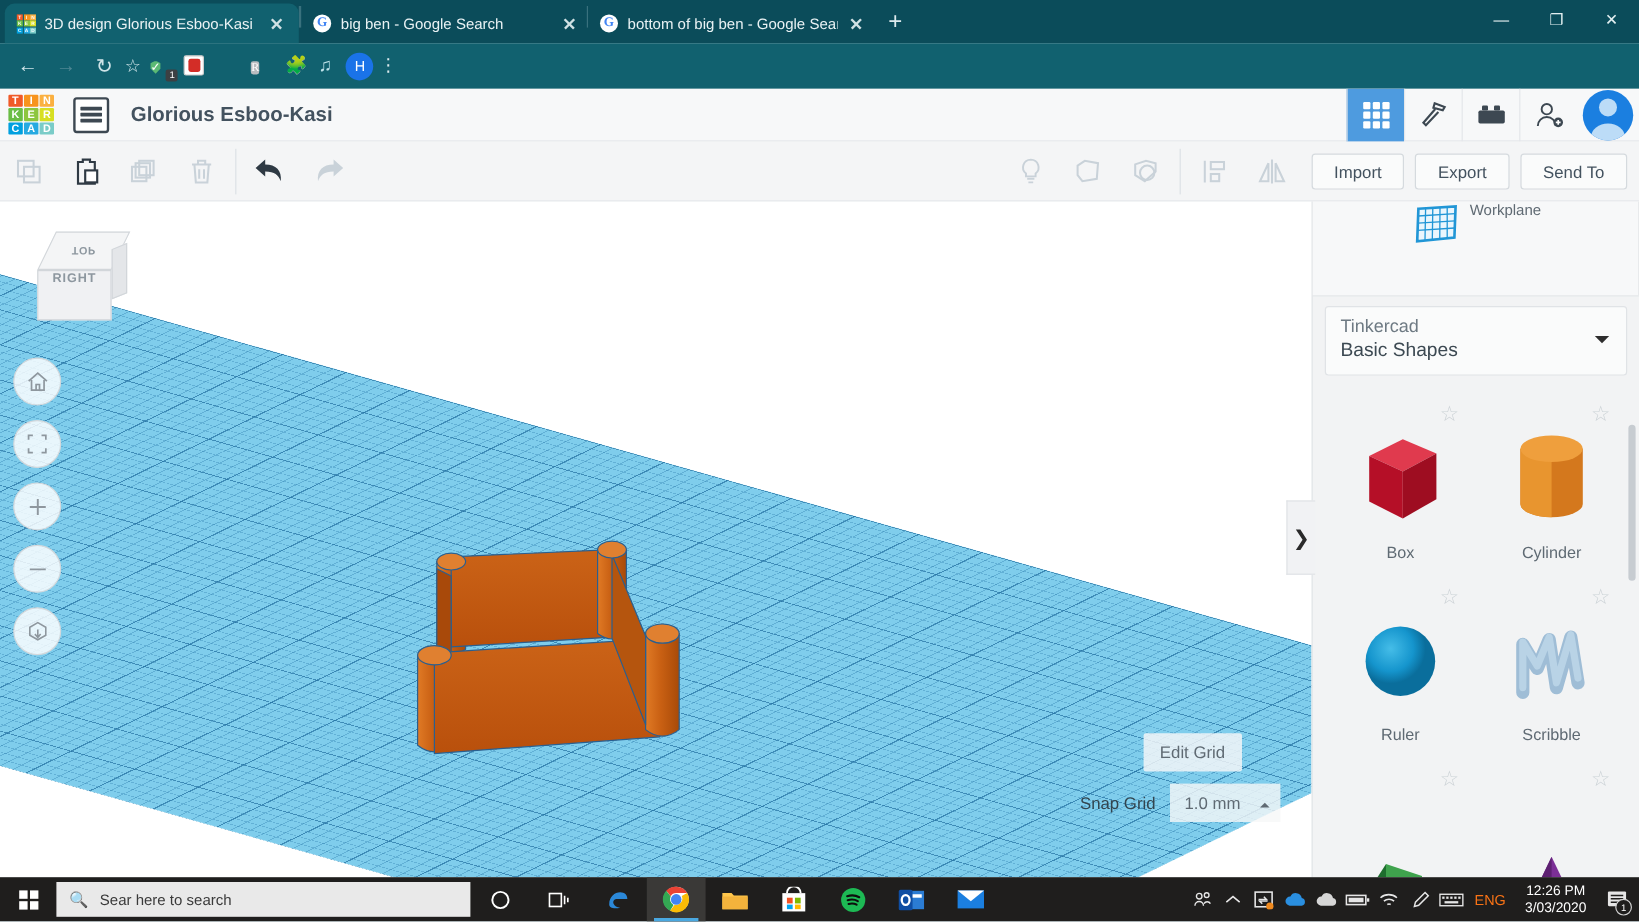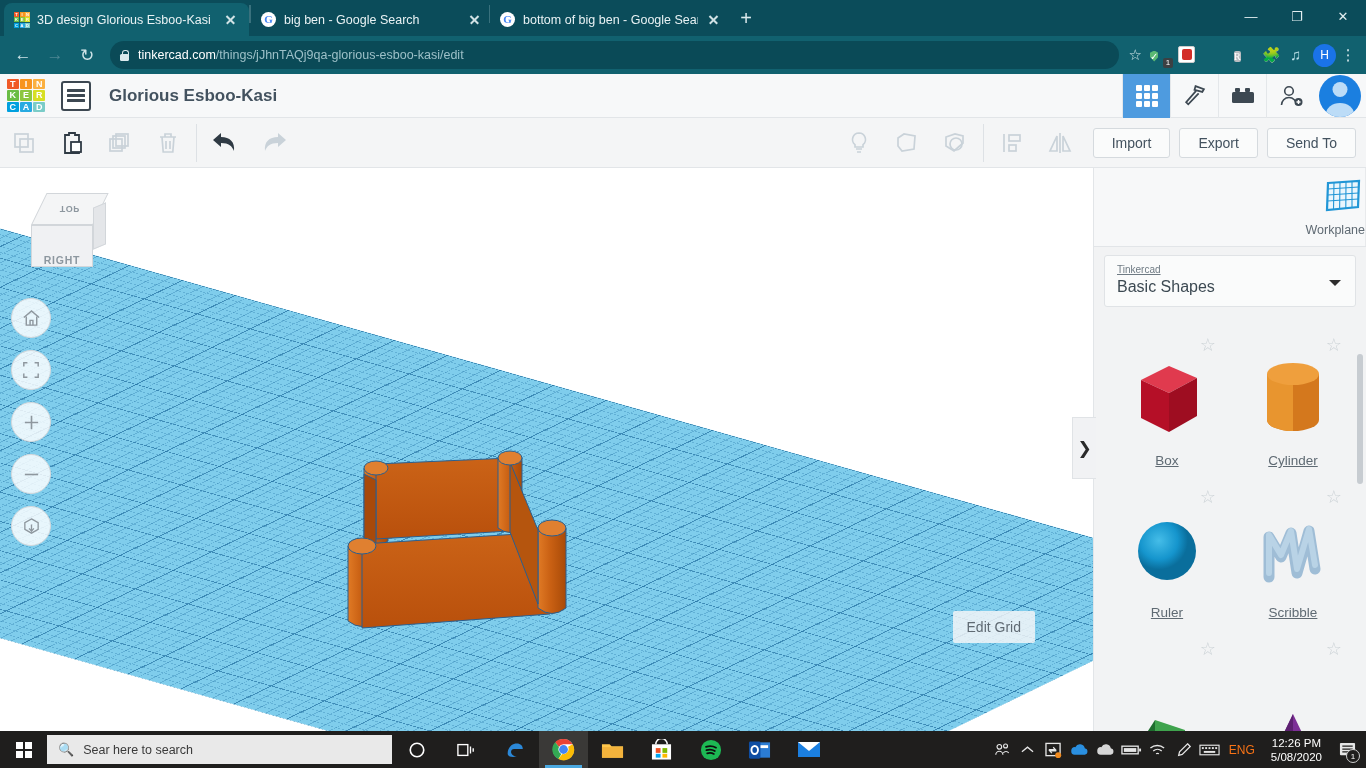--- a/index.html
+++ b/index.html
@@ -243,21 +243,21 @@
     transform: skewX(-26deg) ; transform-origin: bottom left;
     display: flex; align-items: center; justify-content: center;
   }
   .vc-top span {
     font-size: 9px; color: #8d979f; letter-spacing: .6px; font-weight: bold;
     transform: skewX(26deg) scaleY(-1);
   }
   .vc-front {
     position: absolute; left: 6px; top: 32px; width: 62px; height: 42px;
     background: #f0f1f3; border: 1px solid #d2d6da;
-    display: flex; align-items: flex-end; justify-content: center;
+    display: flex; align-items: flex-start; justify-content: center;
   }
   .vc-front span { font-size: 10.5px; color: #8d979f; letter-spacing: .8px; font-weight: bold; }
   .vc-side {
     position: absolute; left: 68px; top: 12px; width: 13px; height: 42px;
     background: #e4e6e9; border: 1px solid #d2d6da; transform: skewY(-22deg);
   }
   .vp-round {
     position: absolute; left: 11px; width: 40px; height: 40px; border-radius: 50%;
     border: 1px solid #d3d8dc; background: rgba(255,255,255,.82);
     display: flex; align-items: center; justify-content: center;
@@ -291,49 +291,49 @@
     font-size: 17px; color: #2a2a2a; cursor: pointer; z-index: 5;
   }
 
   
   .rpanel {
     position: absolute; top: 168px; left: 1093px; width: 273px; height: 563px;
     background: #f2f3f4; border-left: 1px solid #e2e5e8;
   }
   .rp-tools { display: flex; height: 79px; border-bottom: 1px solid #e2e5e8; }
   .rp-tool {
-    flex: 1; display: flex; flex-direction: column; align-items: flex-end;
+    flex: 1; display: flex; flex-direction: row; align-items: flex-start;
     justify-content: center; gap: 6px; cursor: pointer; background: #f7f8f9;
   }
   .rp-tool:first-child { border-right: 1px solid #e8eaec; }
   .rp-tool span { font-size: 12.5px; color: #5f6a73; }
   .rp-select-wrap { padding: 8px 10px 10px; }
   .rp-select {
     background: #fafbfb; border: 1px solid #e0e3e6; border-radius: 3px;
     padding: 8px 12px 10px; position: relative; cursor: pointer;
   }
-  .rp-select .sml { font-size: 10px; color: #6e7a83; text-decoration: underline; }
+  .rp-select .sml { font-size: 15px; color: #6e7a83; }
   .rp-select .big { font-size: 16px; color: #3c4952; margin-top: 3px; }
   .rp-select .caret {
     position: absolute; right: 14px; top: 24px; width: 0; height: 0;
     border: 6px solid transparent; border-top-color: #2d2d2d;
   }
   .shapes {
     position: absolute; top: 152px; left: 0; right: 0; bottom: 0;
     display: grid; grid-template-columns: 1fr 1fr; gap: 0;
     padding: 4px 10px 0; overflow: hidden;
   }
   .shape-cell {
     height: 152px; position: relative; display: flex; flex-direction: column;
     align-items: center; justify-content: flex-end; padding-bottom: 8px; cursor: pointer;
   }
   .shape-cell .star {
     position: absolute; right: 14px; top: 10px; font-size: 18px; color: #ccd2d6;
   }
-  .shape-cell .sname { font-size: 13.5px; color: #5f6a73; margin-top: 6px; text-decoration: underline; }
+  .shape-cell .sname { font-size: 13.5px; color: #5f6a73; margin-top: 6px; }
   .shape-art { height: 96px; display: flex; align-items: center; justify-content: center; }
   .rp-scroll {
     position: absolute; right: 3px; top: 186px; width: 6px; height: 130px;
     background: #c7ccd1; border-radius: 3px; cursor: pointer;
   }
 
   
   .taskbar {
     position: absolute; left: 0; bottom: 0; width: 1366px; height: 37px;
     background: #1f1e1d; display: flex; align-items: center;
@@ -430,24 +430,20 @@
       <div class="wincontrol">❐</div>
       <div class="wincontrol">✕</div>
     </div>
   </div>
 
   <div class="chrome-toolbar">
     <div class="navbtn">←</div>
     <div class="navbtn dim">→</div>
     <div class="navbtn">↻</div>
 
-    <div class="omnibox">
-      <span class="lock"></span>
-      <span class="url"><span class="host">tinkercad.com</span><span class="path">/things/jJhnTAQj9qa-glorious-esboo-kasi/edit</span></span>
-    </div>
     <div class="star-btn">☆</div>
 
     <div class="ext-icons">
       <span class="ext">
         <span class="ext-shield">✓</span>
         <span class="ext-badge">1</span>
       </span>
       <span class="ext">
           <span class="ext-lastpass">
             <i></i>
@@ -673,20 +669,27 @@
           </svg>
       </div>
       <div class="vp-round b5">
         <svg width="19" height="19" viewBox="0 0 20 20" fill="none" stroke="#8e979e" stroke-width="1.4">
           <path d="M10 2 L17 6 L17 13 L10 17 L3 13 L3 6 Z"></path>
             <path d="M10 8v7M7.5 12l2.5 3 2.5-3"></path>
         </svg>
       </div>
 
       <div class="edit-grid">Edit Grid</div>
+      <div class="snap-row">
+        <span class="snap-label">Snap Grid</span>
+        <div class="snap-select">
+          <span>1.0 mm</span>
+          <span class="caret-up"></span>
+        </div>
+      </div>
     </div>
   </div>
 
   <div class="panel-toggle">❯</div>
 
   <div class="rpanel">
     <div class="rp-tools">
       <div class="rp-tool">
         <svg width="44" height="40" viewBox="0 0 44 40">
           <g fill="none" stroke="#2196d6" stroke-width="1.1">
@@ -930,21 +933,21 @@
           <rect x="10" y="4" width="2" height="2"></rect>
               <rect x="13.5" y="4" width="2" height="2"></rect>
           <rect x="17" y="4" width="2" height="2"></rect>
               <rect x="5" y="8" width="12" height="2"></rect>
             </g>
         </svg>
       </div>
       <div class="tray-icon" style="width:38px;font-size:12px">ENG</div>
       <div class="clock">
         <span>12:26 PM</span>
-        <span>5/08/2020</span>
+        <span>3/03/2020</span>
       </div>
       <div class="notif">
         <svg width="19" height="17" viewBox="0 0 20 18">
           <rect x="2" y="2" width="16" height="13" rx="1" fill="#e6e6e6"></rect>
           <g stroke="#1f1e1d" stroke-width="1.3">
               <path d="M4.5 5.5h11M4.5 8.5h11M4.5 11.5h7"></path>
             </g>
         </svg>
         <span class="notif-badge">1</span>
       </div>

